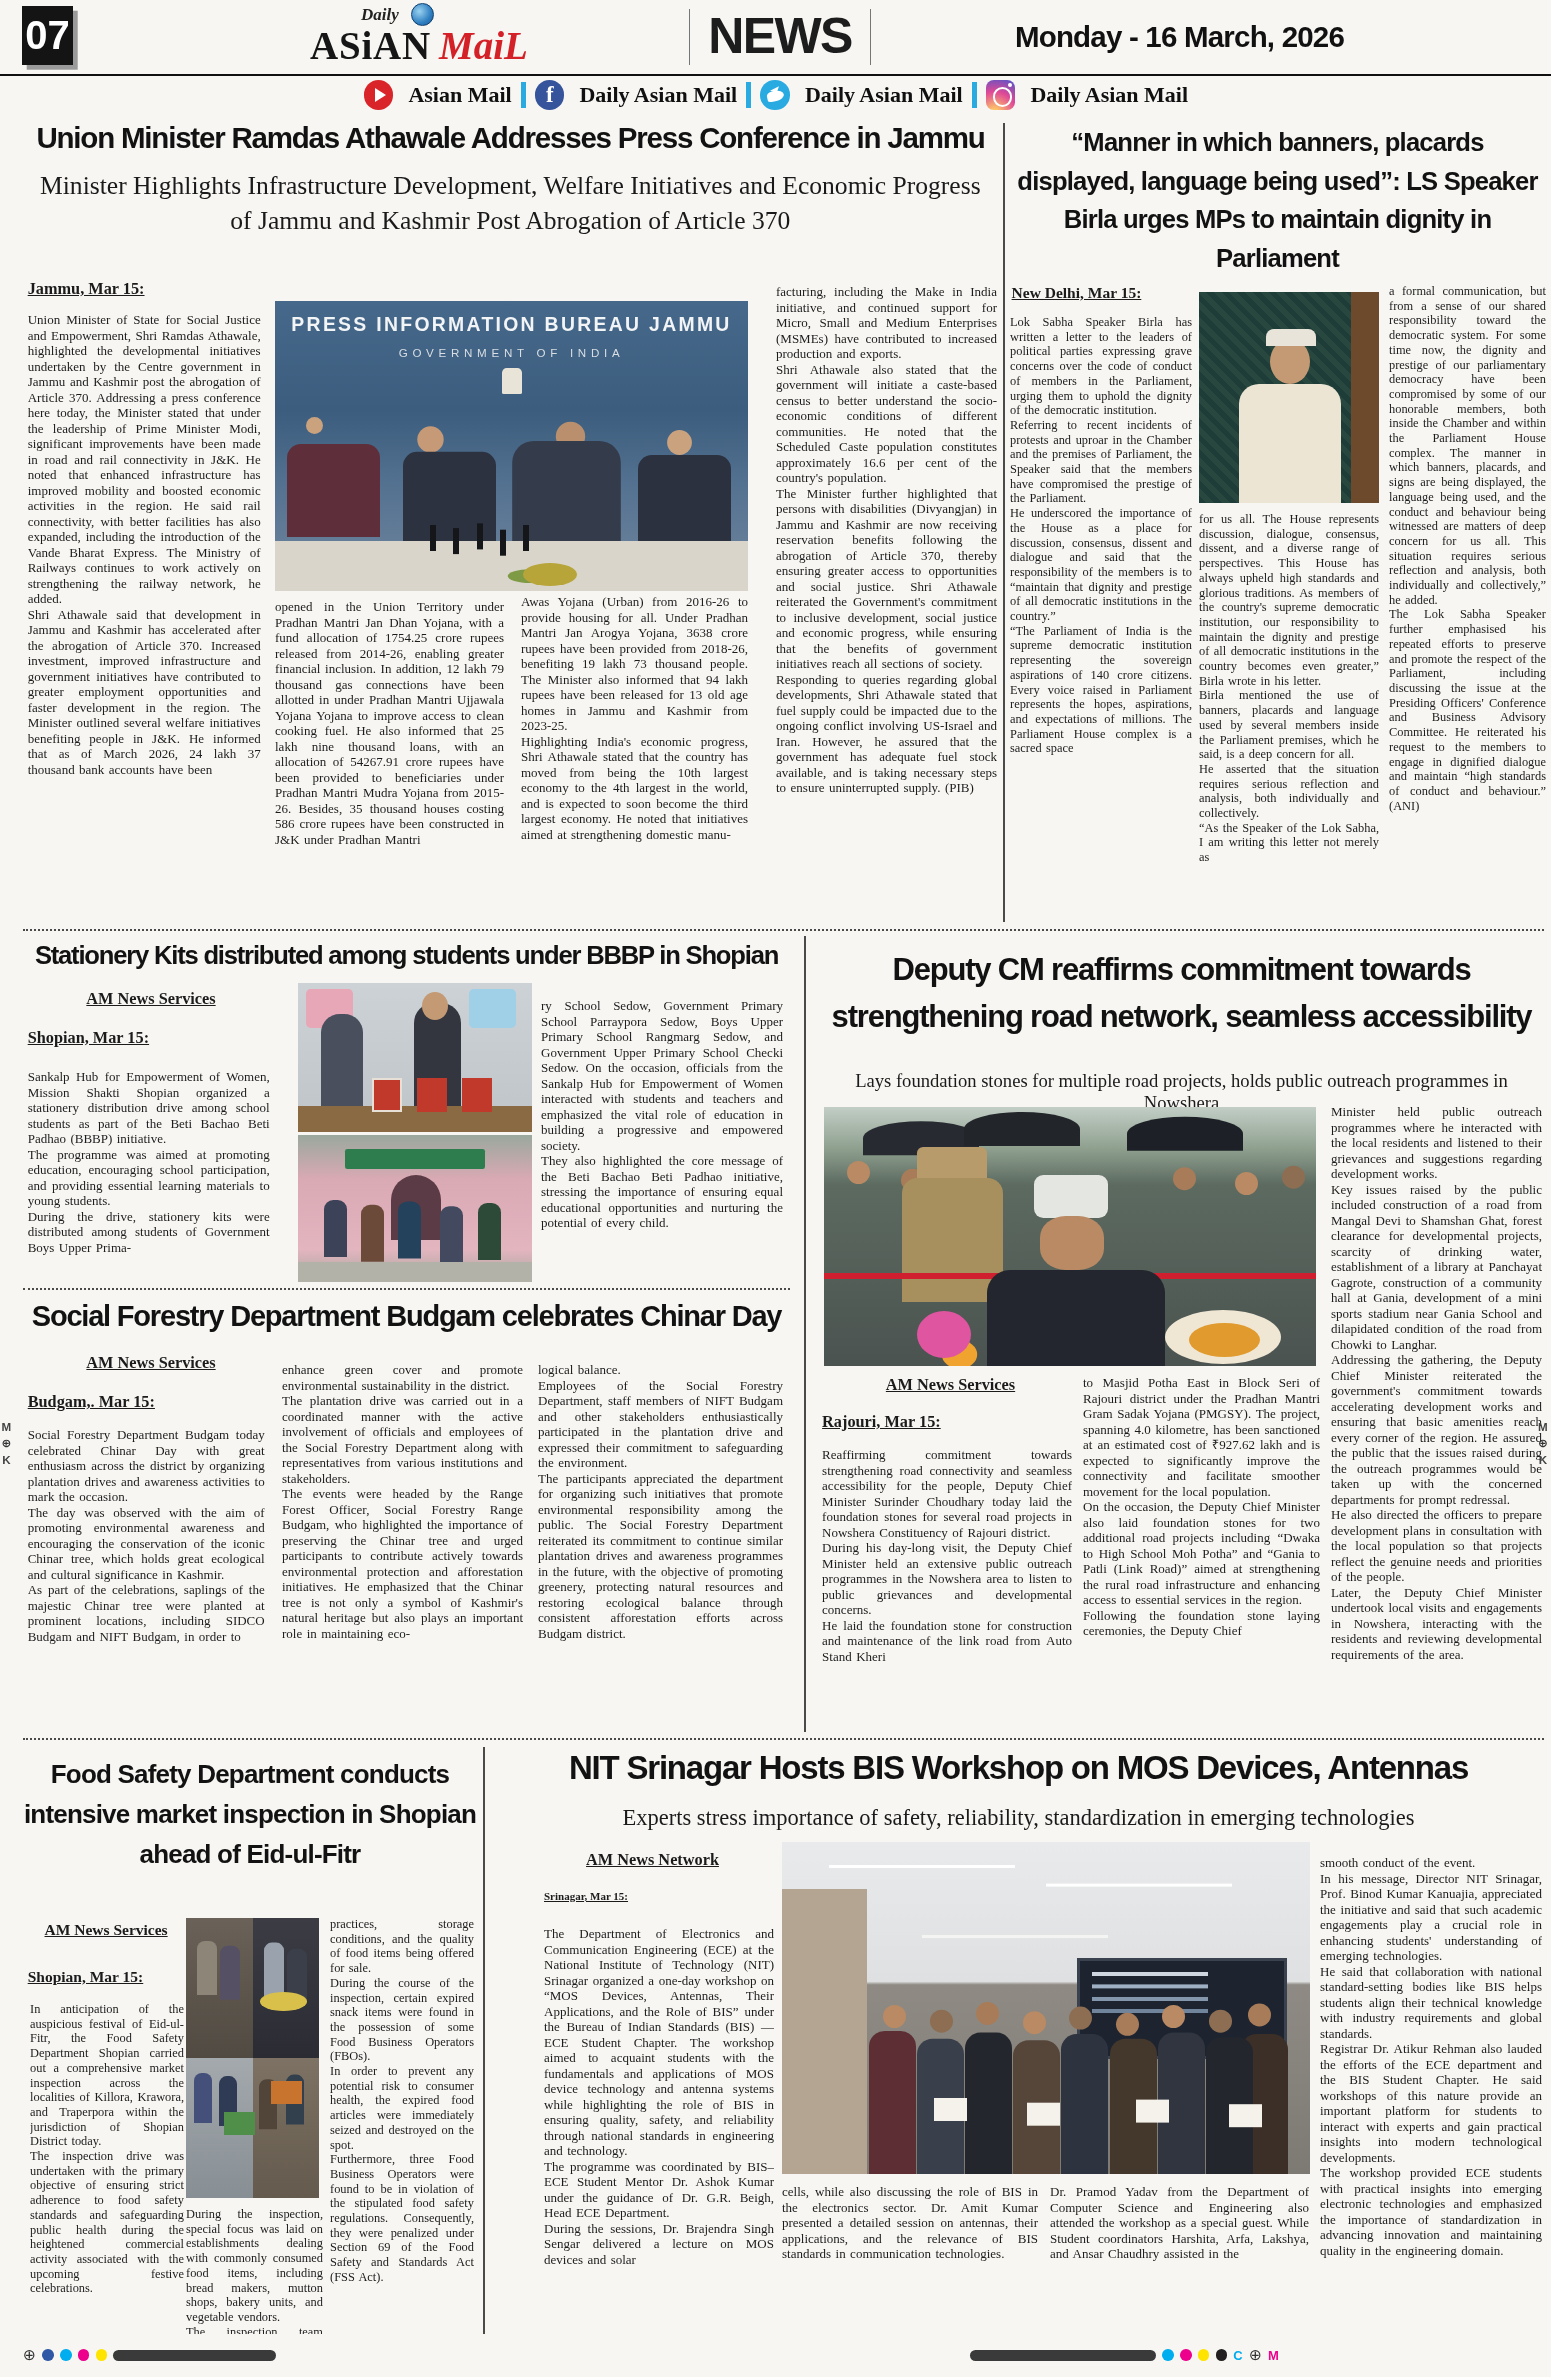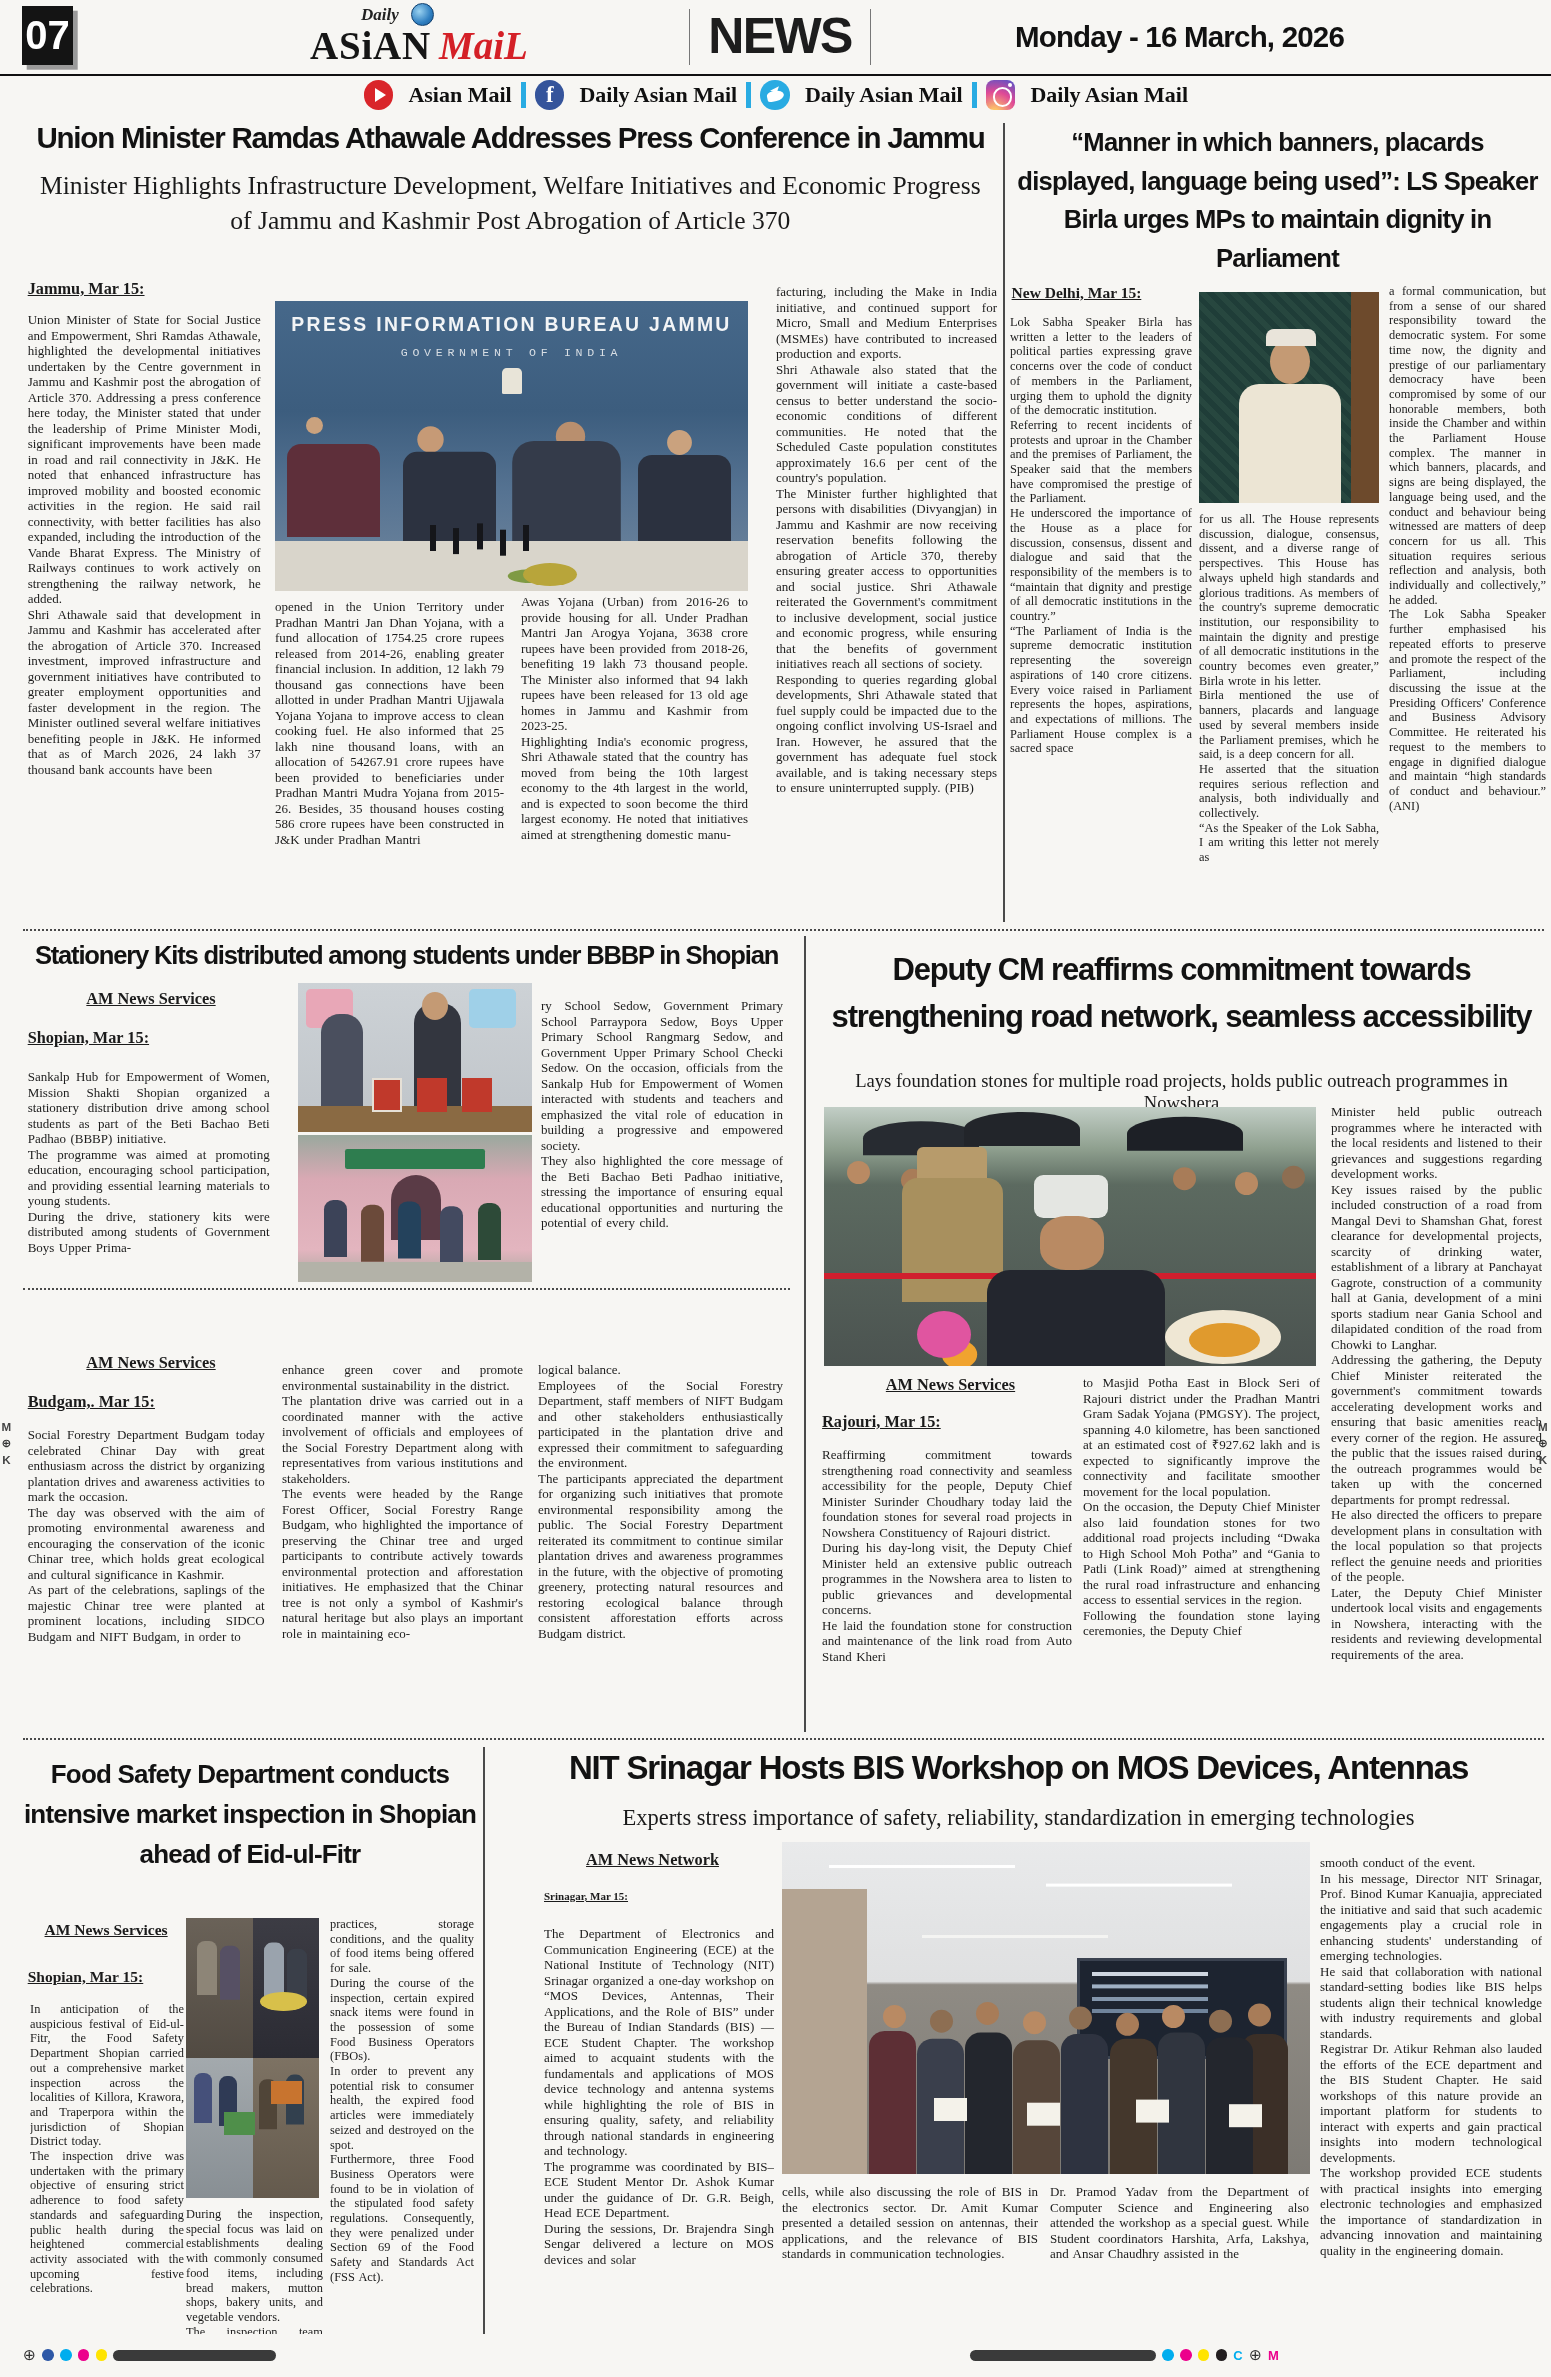--- a/index.html
+++ b/index.html
@@ -85,21 +85,21 @@
   </div>
 </div>
 
 <div class="abs" style="left:23px; top:118px; width:975px; height:807px;">
   <div class="hl abs" style="left:0; top:3.1px; width:100%; font-size:29.5px;">Union Minister Ramdas Athawale Addresses Press Conference in Jammu</div>
   <div class="subhead abs" style="left:7.8px; top:50px; width:959px; font-size:25.6px; line-height:1.38;">Minister Highlights Infrastructure Development, Welfare Initiatives and Economic Progress of Jammu and Kashmir Post Abrogation of Article 370</div>
   <div class="dateline abs" style="left:4.7px; top:161px; font-size:16.3px;">Jammu, Mar 15:</div>
 
   <div class="ph" style="left:252px; top:183px; width:473px; height:290px; background:linear-gradient(180deg,#46688a 0%,#3c5d7e 38%,#567392 66%,#71879e 100%);">
     <span style="left:0; top:12.4px; width:100%; text-align:center; color:#f2f4f6; font-family:'Liberation Sans',sans-serif; font-weight:700; font-size:19.4px; letter-spacing:2.3px;">PRESS INFORMATION BUREAU JAMMU</span>
-    <span style="left:0; top:45px; width:100%; text-align:center; color:#d8dee4; font-family:Liberation Mono, monospace; font-size:11.6px; letter-spacing:4.7px;">GOVERNMENT OF INDIA</span>
+    <span style="left:0; top:45px; width:100%; text-align:center; color:#d8dee4; font-family:Liberation Sans, sans-serif; font-size:11.6px; letter-spacing:4.7px;">GOVERNMENT OF INDIA</span>
     <span style="left:227px; top:67px; width:20px; height:26px; background:#e8e4d8; border-radius:4.7px 4.7px 1.6px 1.6px;"></span>
     <span style="left:31px; top:116px; width:17px; height:17px; border-radius:50%; background:#caa27e; box-shadow:116px 14px 0 4.7px #c69a76, 256px 11px 0 6.2px #b98f6e, 365px 17px 0 3.9px #caa27e;"></span>
     <span style="left:12.4px; top:143px; width:93px; height:93px; border-radius:14px 14px 0 0; background:#5e2f3a; box-shadow:116px 7.8px 0 0 #2c3240, 233px 4.7px 0 7.8px #343b4a, 351px 11px 0 0 #2b313f;"></span>
     <span style="left:0; bottom:0; width:100%; height:50px; background:#d9d5cb;"></span>
     <span style="left:155px; bottom:40px; width:6.2px; height:26px; background:#15161a; box-shadow:23px 3.1px 0 #15161a, 47px -1.6px 0 #15161a, 70px 4.7px 0 #15161a, 93px 0 0 #15161a;"></span>
     <span style="left:248px; bottom:4.7px; width:54px; height:23px; border-radius:50%; background:#b8a53a; box-shadow:-20px 1.6px 0 -4.7px #7f9a44;"></span>
   </div>
 
   <div class="coltext abs" style="left:4.7px; top:194px; width:233px; height:607px;">Union Minister of State for Social Justice and Empowerment, Shri Ramdas Athawale, highlighted the developmental initiatives undertaken by the Centre government in Jammu and Kashmir post the abrogation of Article 370. Addressing a press conference here today, the Minister stated that under the leadership of Prime Minister Modi, significant improvements have been made in road and rail connectivity in J&amp;K. He noted that enhanced infrastructure has improved mobility and boosted economic activities in the region. He said rail connectivity, with better facilities has also expanded, including the introduction of the Vande Bharat Express. The Ministry of Railways continues to work actively on strengthening the railway network, he added.
 Shri Athawale said that development in Jammu and Kashmir has accelerated after the abrogation of Article 370. Increased investment, improved infrastructure and government initiatives have contributed to greater employment opportunities and faster development in the region. The Minister outlined several welfare initiatives benefiting people in J&amp;K. He informed that as of March 2026, 24 lakh 37 thousand bank accounts have been</div>
@@ -162,20 +162,21 @@
     <span style="left:0; bottom:0; width:100%; height:20px; background:#b3b2a8;"></span>
   </div>
 
   <div class="coltext abs" style="left:518px; top:62px; width:242px; height:279px;">ry School Sedow, Government Primary School Parraypora Sedow, Boys Upper Primary School Rangmarg Sedow, and Government Upper Primary School Checki Sedow. On the occasion, officials from the Sankalp Hub for Empowerment of Women interacted with students and teachers and emphasized the vital role of education in building a progressive and empowered society.
 They also highlighted the core message of the Beti Bachao Beti Padhao initiative, stressing the importance of ensuring equal educational opportunities and nurturing the potential of every child.</div>
 </div>
 
 <div class="dotrule abs" style="left:23px; top:1288px; width:767px;"></div>
 
 <div class="abs" style="left:23px; top:1294px; width:767px; height:436px;">
+  <div class="hl abs" style="left:0; top:6.2px; width:100%; font-size:29px;">Social Forestry Department Budgam celebrates Chinar Day</div>
   <div class="byline abs" style="left:31px; top:59px; width:194px; font-size:16.3px;">AM News Services</div>
   <div class="dateline abs" style="left:4.7px; top:98px; font-size:16.3px;">Budgam,. Mar 15:</div>
   <div class="coltext abs" style="left:4.7px; top:133px; width:237px; height:298px;">Social Forestry Department Budgam today celebrated Chinar Day with great enthusiasm across the district by organizing plantation drives and awareness activities to mark the occasion.
 The day was observed with the aim of promoting environmental awareness and encouraging the conservation of the iconic Chinar tree, which holds great ecological and cultural significance in Kashmir.
 As part of the celebrations, saplings of the majestic Chinar tree were planted at prominent locations, including SIDCO Budgam and NIFT Budgam, in order to</div>
   <div class="coltext abs" style="left:259px; top:68px; width:241px; height:362px;">enhance green cover and promote environmental sustainability in the district.
 The plantation drive was carried out in a coordinated manner with the active involvement of officials and employees of the Social Forestry Department along with representatives from various institutions and stakeholders.
 The events were headed by the Range Forest Officer, Social Forestry Range Budgam, who highlighted the importance of preserving the Chinar tree and urged participants to contribute actively towards environmental protection and afforestation initiatives. He emphasized that the Chinar tree is not only a symbol of Kashmir's natural heritage but also plays an important role in maintaining eco-</div>
   <div class="coltext abs" style="left:515px; top:68px; width:245px; height:362px;">logical balance.
 Employees of the Social Forestry Department, staff members of NIFT Budgam and other stakeholders enthusiastically participated in the plantation drive and expressed their commitment to safeguarding the environment.

